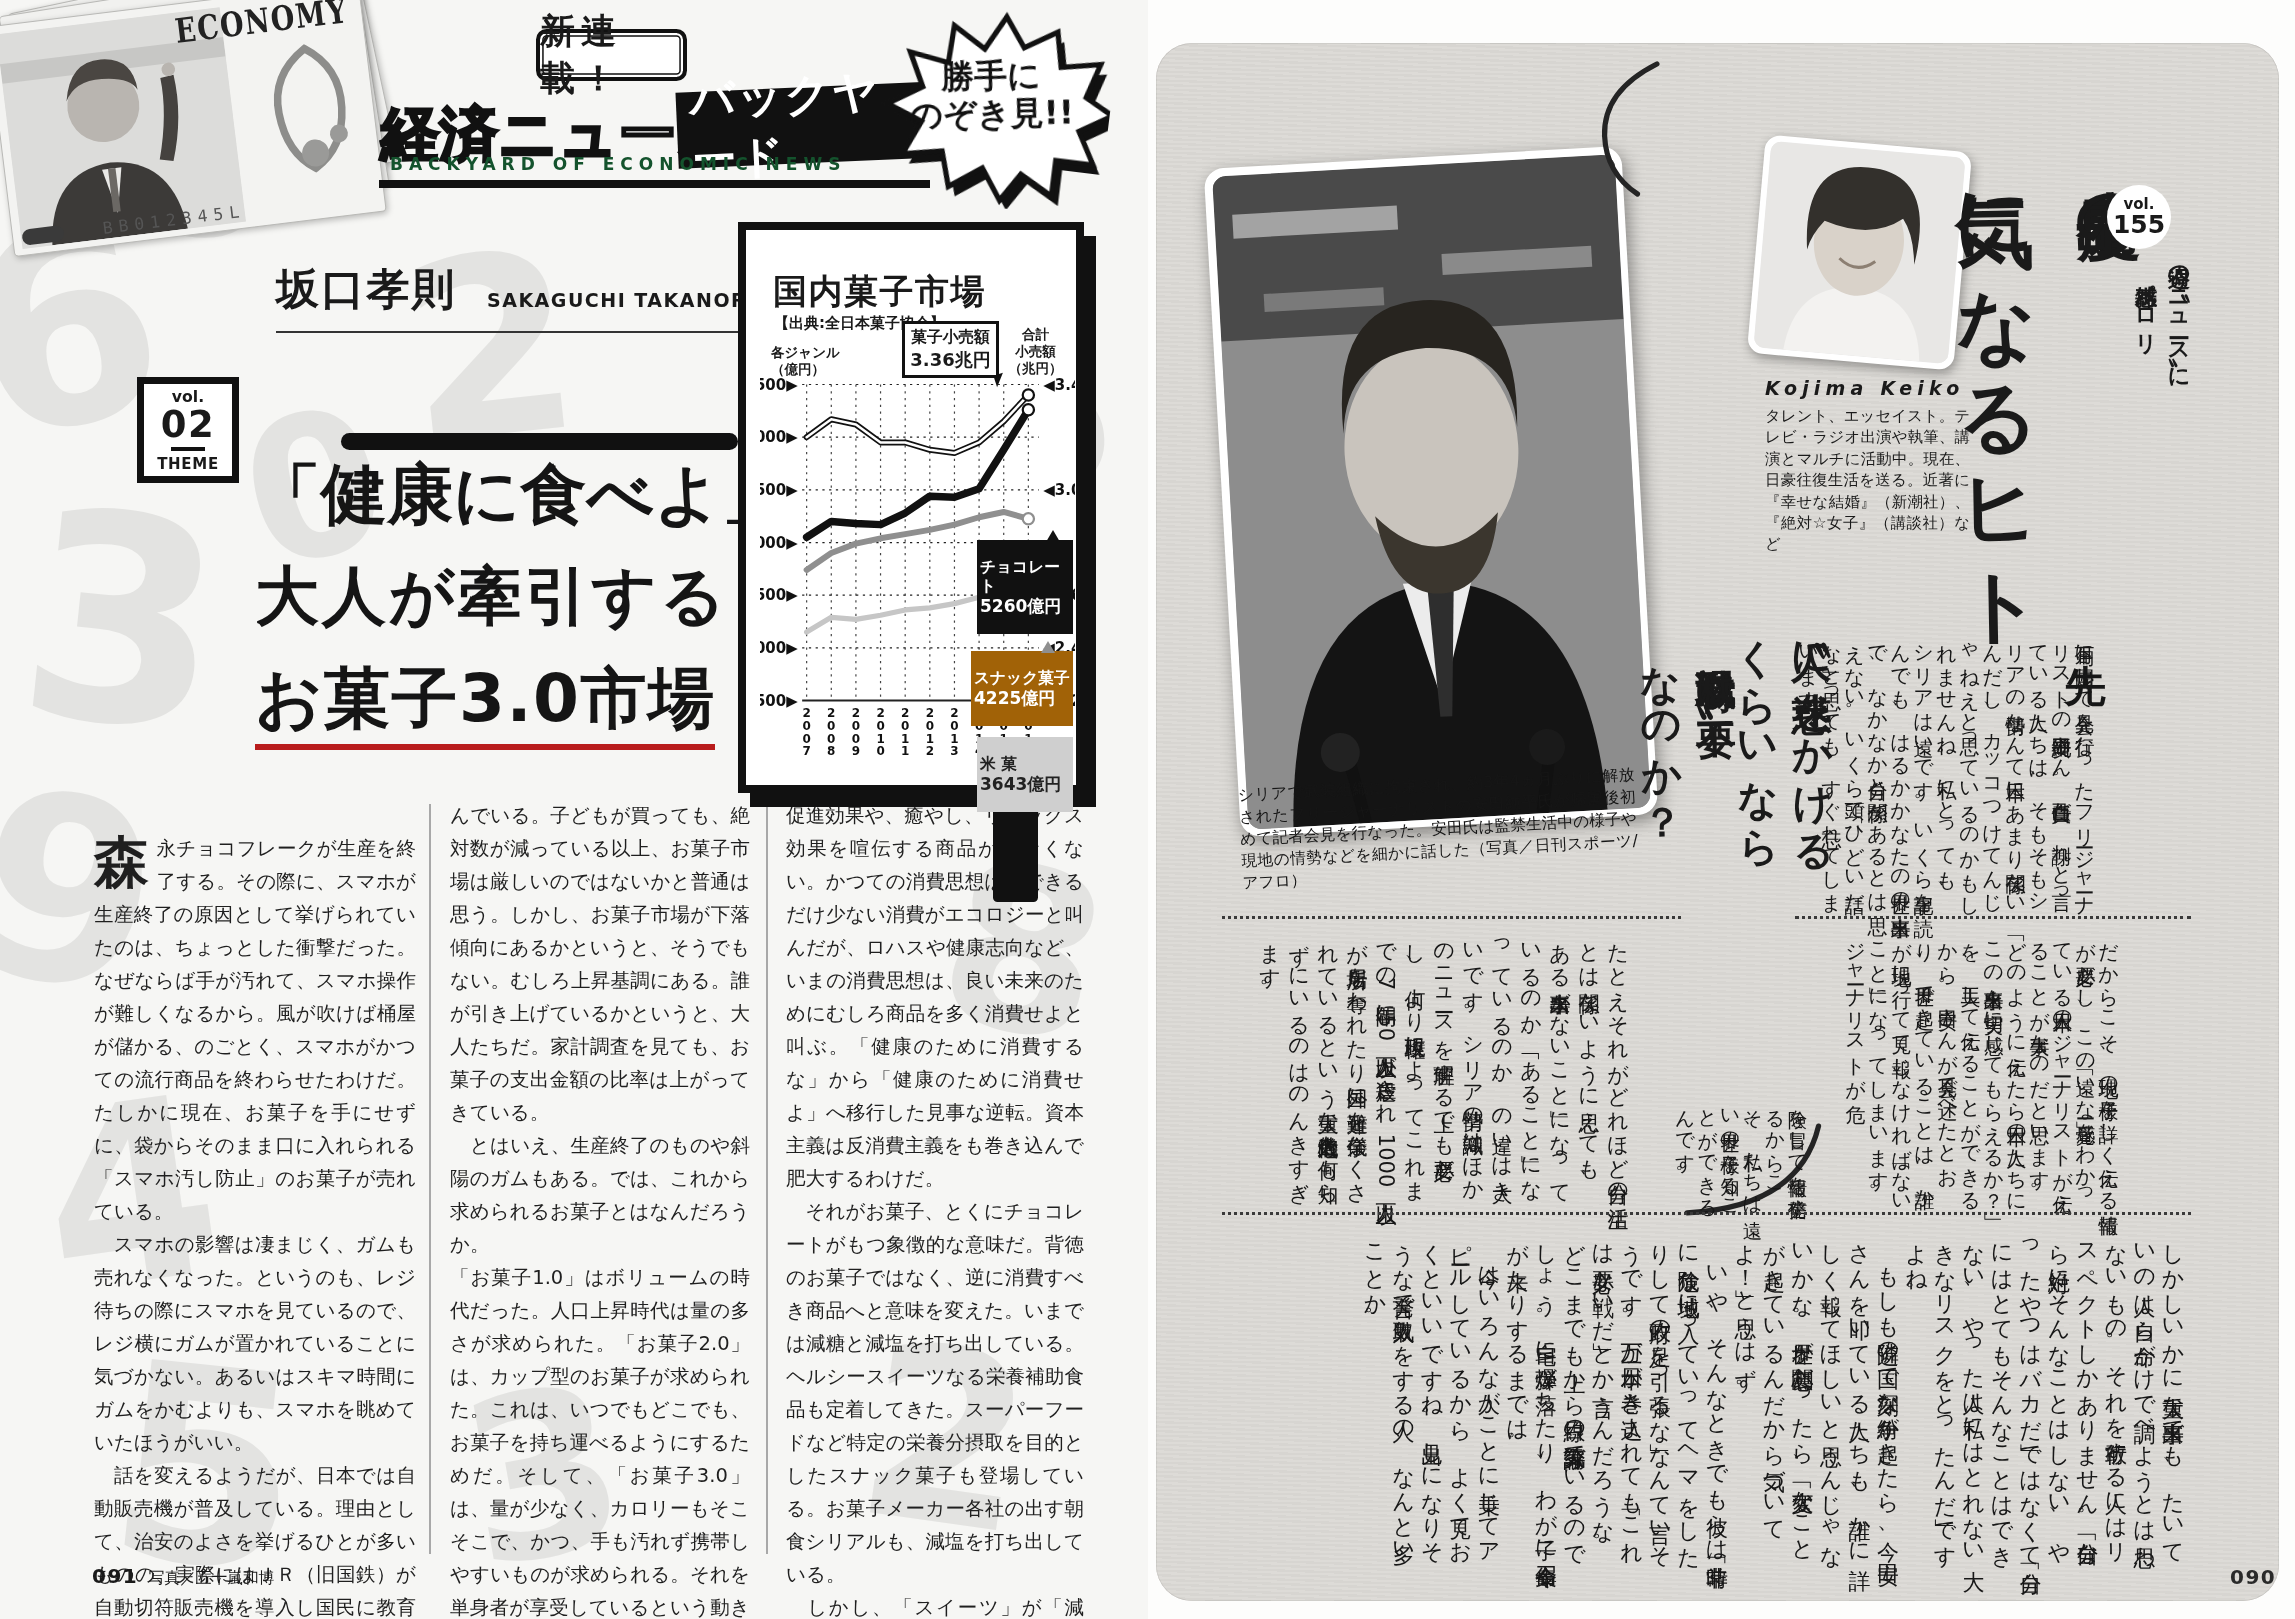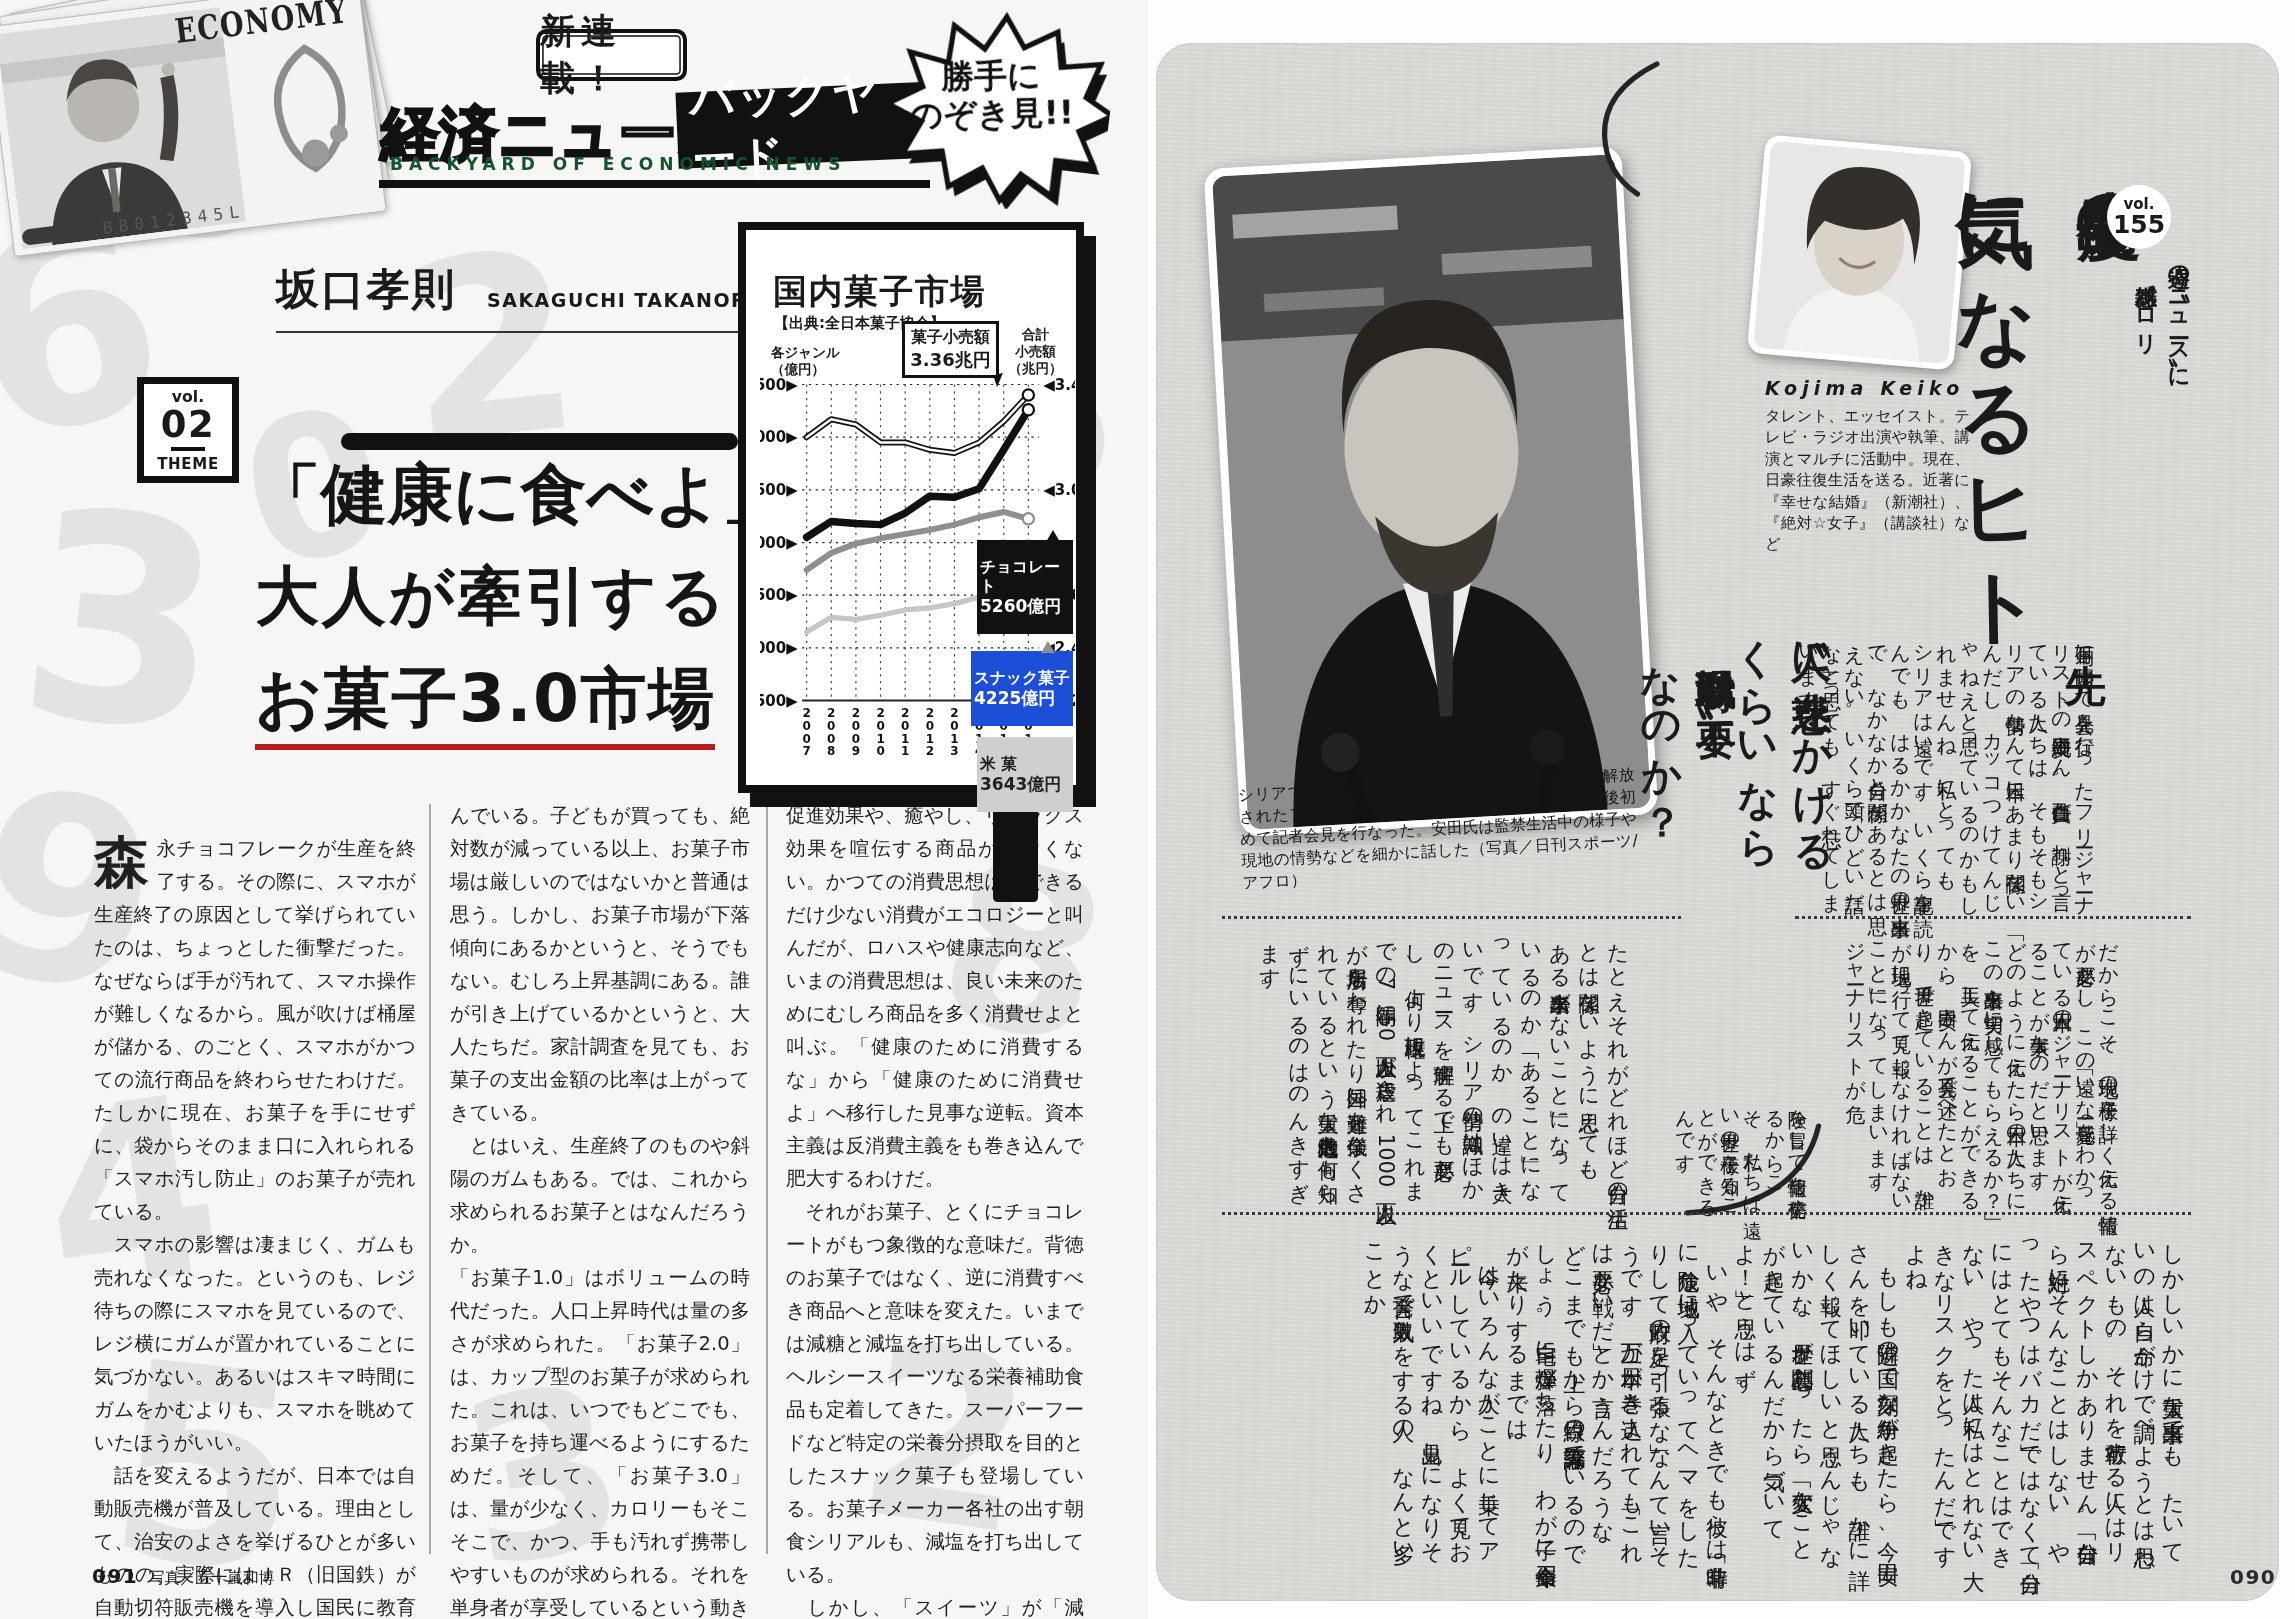--- a/index.html
+++ b/index.html
@@ -71,21 +71,21 @@
   .ax-left { position:absolute; left:25px; top:114px; font-size:13.5px; font-weight:bold; line-height:1.25; }
   .ax-right { position:absolute; right:13.5px; top:96px; font-size:13.5px; font-weight:bold; line-height:1.25; text-align:center; }
   .callout { position:absolute; left:156px; top:91px; width:97px; border:3px solid #111; background:#fff; text-align:center; font-weight:bold; padding:3px 1.5px; }
   .callout .l1 { font-size:15.7px; } .callout .l2 { font-size:18px; }
   .callout::after { content:""; position:absolute; right:-9px; bottom:-10.5px; width:0; height:0; border-left:10.5px solid #111; border-bottom:12px solid transparent; transform:rotate(-18deg); }
   .chart-plot { position:absolute; left:13.5px; top:147px; }
   .slabel { position:absolute; text-align:left; font-weight:bold; padding:18px 3px; line-height:1.2; }
   .slabel .l1 { font-size:15.7px; } .slabel .l2 { font-size:17px; }
   .slabel.choco { left:231px; top:310px; width:96px; background:#111; color:#fff; }
   .slabel.choco::before { content:""; position:absolute; right:13.5px; top:-10.5px; border-left:7.5px solid transparent; border-right:7.5px solid transparent; border-bottom:12px solid #111; }
-  .slabel.snack { left:225px; top:421px; width:102px; background:#1d4ed8; color:#fff; }
+  .slabel.snack { left:225px; top:421px; width:102px; background:#a16207; color:#fff; }
   .slabel.snack::before { content:""; position:absolute; right:18px; top:-10.5px; border-left:7.5px solid transparent; border-right:7.5px solid transparent; border-bottom:12px solid #8f8f8f; }
   .slabel.rice { left:231px; top:507px; width:96px; background:#cfcfcf; color:#222; }
 
   .body-col { position:absolute; top:799px; font-size:19.5px; line-height:33px; text-align:justify; color:#1f1f1f; z-index:3; }
   .col-rule { position:absolute; top:804px; width:1.5px; height:750px; background:#a8a8a8; z-index:3; }
   .dropcap-left { float:left; font-size:55px; font-weight:bold; line-height:0.92; padding:4.5px 7.5px 0 0; }
   .footer-left { position:absolute; left:92px; top:1564px; font-size:15.7px; z-index:3; }
   .footer-left b { font-size:20px; margin-right:10.5px; letter-spacing:1.5px; }
 
   

